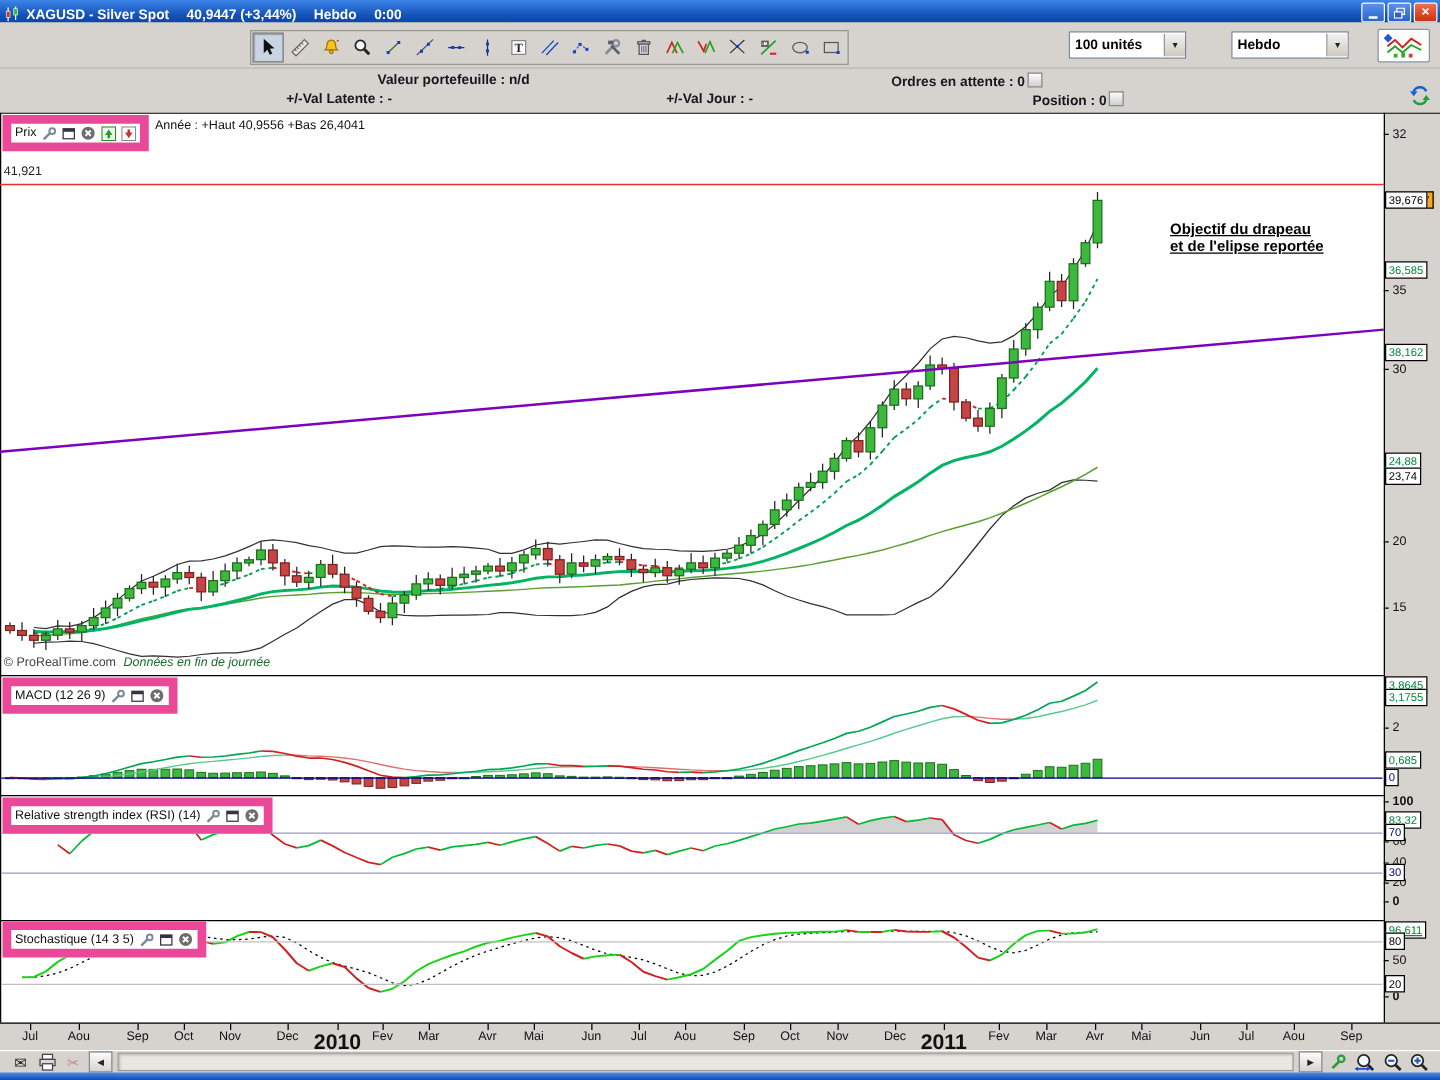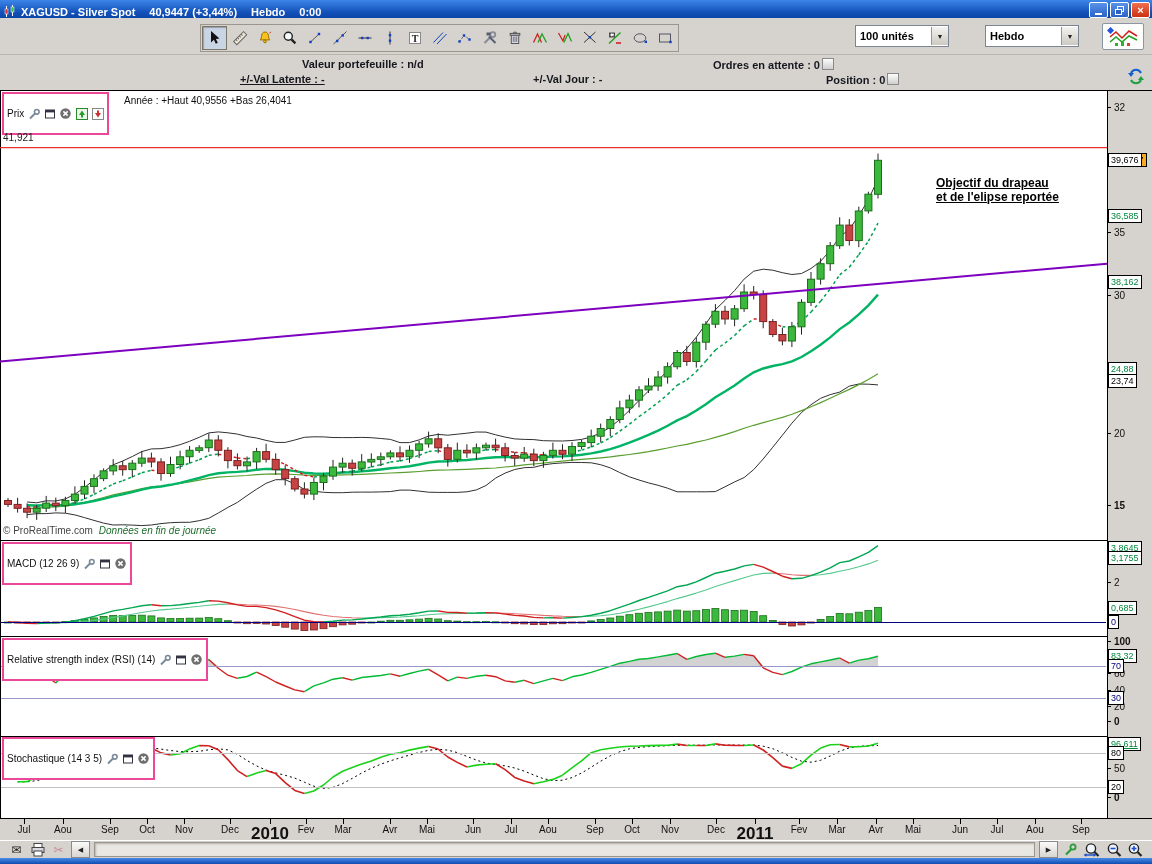--- a/index.html
+++ b/index.html
@@ -33,22 +33,22 @@
   .chartstyle{position:absolute;left:1102px;top:5px;width:40px;height:25px;background:#fdfdfb;
     border:1px solid #8a96a4;border-radius:2px;display:flex;align-items:center;justify-content:center;}
   
   .infobar{position:relative;z-index:4;height:35px;background:#d6d3ce;font-size:11px;font-weight:bold;color:#16161e;}
   .infobar .lbl{position:absolute;white-space:nowrap;}
   .mini-ic{display:inline-block;width:10px;height:10px;border:1px solid #8a8a8a;
     background:linear-gradient(#fdfdfd,#cfcfcf);vertical-align:-1px;margin-left:2px;}
   
   #plot{position:absolute;left:0;top:0;z-index:1;pointer-events:none;}
   .ov{position:absolute;z-index:3;}
-  .phead{display:flex;align-items:center;gap:3px;background:#fff;border:2px solid #ec4899;
-    height:15px;padding:12px 3px;font-size:10px;color:#111;}
+  .phead{display:flex;align-items:center;gap:3px;background:#fff;border:7px solid #ec4899;
+    height:15px;padding:0 3px;font-size:10px;color:#111;}
   .phbtn{width:13px;height:13px;display:flex;align-items:center;justify-content:center;}
   .stats{font-size:10px;color:#111;white-space:nowrap;}
   .lvl{font-size:10px;color:#222;}
   .ann{font-size:12px;font-weight:bold;color:#000;line-height:14px;}
   .ann span{text-decoration:underline;white-space:nowrap;}
   .copy{font-size:10px;color:#444;}
   .copy .ital{font-style:italic;color:#1c6b2a;margin-left:6px;}
   
   #rax{position:absolute;left:1107px;top:0;width:45px;height:864px;z-index:3;}
   .axp{position:absolute;left:0;height:13px;font-size:10px;color:#111;padding-left:7px;display:flex;align-items:center;}
@@ -247,21 +247,21 @@
       <rect x="8" y="16" width="3" height="3" fill="#30b030"></rect>
           <rect x="14" y="15" width="3" height="4" fill="#30b030"></rect>
           <rect x="20" y="16" width="3" height="3" fill="#d04040"></rect>
     </svg>
   </div>
 </div>
 
 <div class="infobar">
   <span class="lbl" style="left:302px;top:3px;">Valeur portefeuille : n/d</span>
   <span class="lbl" style="left:713px;top:3px;"><span>Ordres en attente : 0</span><span class="mini-ic"></span></span>
-  <span class="lbl" style="left:240px;top:18px;text-decoration:underline;">+/-Val Latente : -</span>
+  <span class="lbl" style="left:229px;top:18px;">+/-Val Latente : -</span>
   <span class="lbl" style="left:533px;top:18px;">+/-Val Jour : -</span>
   <span class="lbl" style="left:826px;top:18px;"><span>Position : 0</span><span class="mini-ic"></span></span>
   <svg class="lbl" style="left:1126px;top:12px;" width="20" height="20">
     <path d="M15 6 A5.5 5.5 0 0 0 5 6" fill="none" stroke="#1060d0" stroke-width="2"></path>
     <polygon points="2,6 8,6 5,10" fill="#1060d0"></polygon>
     <path d="M5 13 A5.5 5.5 0 0 0 15 13" fill="none" stroke="#20a040" stroke-width="2"></path>
     <polygon points="12,13 18,13 15,9" fill="#20a040"></polygon>
   </svg>
 </div>
 
@@ -729,21 +729,21 @@
           <path d="M4.4 4.4 L8.6 8.6 M8.6 4.4 L4.4 8.6" stroke="#fff" stroke-width="1.5"></path>
         </svg>
       </span>
 </div>
 
 <div id="rax">
       <div class="axp" style="top: 101px;">32</div>
       <div class="axp" style="top: 226px;">35</div>
       <div class="axp" style="top: 289px;">30</div>
       <div class="axp" style="top: 427px;">20</div>
-      <div class="axp" style="top: 499px; font-weight: bold;">15</div>
+      <div class="axp" style="top: 480px;">15</div>
       <div class="axb" style="top: 153px; color: rgb(0, 0, 0); background: rgb(249, 168, 37);">40,9447</div>
       <div class="axb" style="top: 153px; color: rgb(0, 0, 0);">39,676</div>
       <div class="axb" style="top: 209px; color: rgb(0, 138, 60);">36,585</div>
       <div class="axb" style="top: 275px; color: rgb(0, 138, 60);">38,162</div>
       <div class="axb" style="top: 362px; color: rgb(0, 138, 60);">24,88</div>
       <div class="axb" style="top: 374px; color: rgb(0, 0, 0);">23,74</div>
       <div class="axp" style="top: 576px;">2</div>
       <div class="axb" style="top: 541px; color: rgb(0, 138, 60);">3,8645</div>
       <div class="axb" style="top: 551px; color: rgb(0, 138, 60);">3,1755</div>
       <div class="axb" style="top: 601px; color: rgb(0, 138, 60);">0,685</div>

